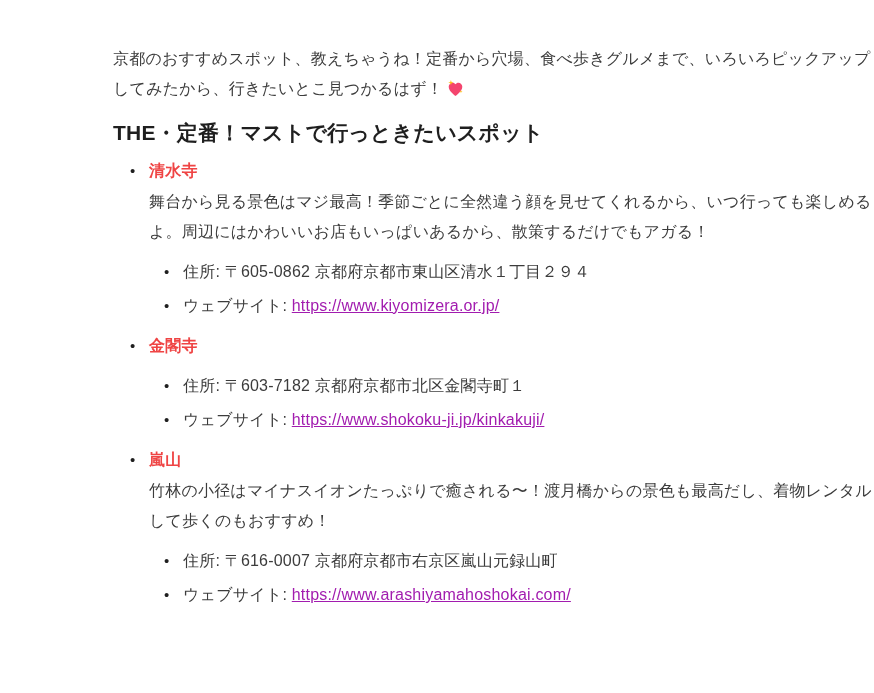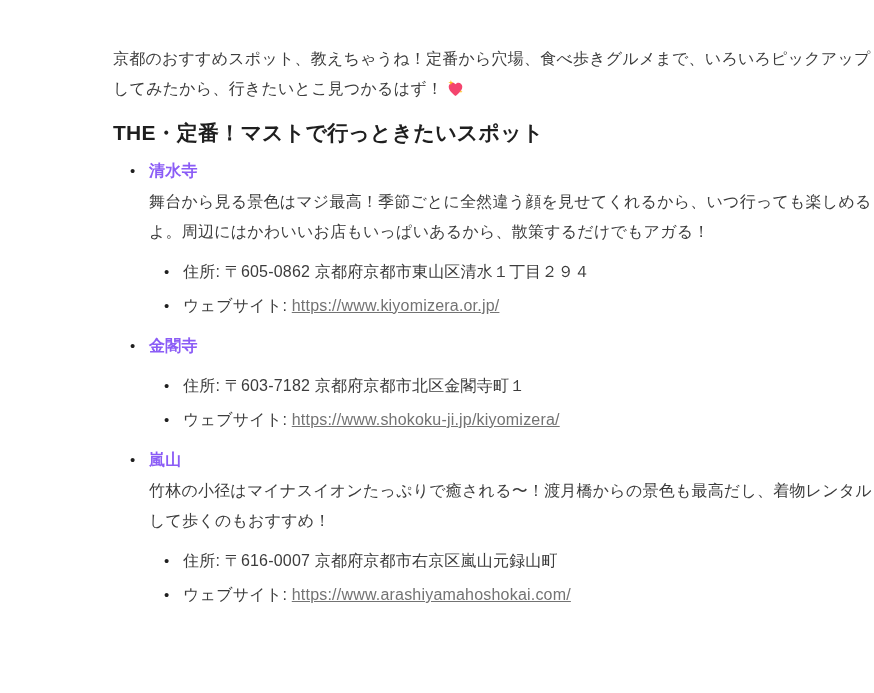--- a/index.html
+++ b/index.html
@@ -21,23 +21,23 @@
   ul.spots { padding-left:36px; margin:2px 0 0; }
   ul.details { padding-left:34px; margin:10px 0 10px; }
   li { position:relative; }
   li::before {
     content:"\2022";
     position:absolute; left:-19px; top:0;
     color:#1f1f1f; font-size:15px;
   }
   li.spot { margin-bottom:8px; }
   li.detail { margin:4px 0; }
-  .spot-name { font-weight:700; color:#8b5cf6; }
+  .spot-name { font-weight:700; color:#ef4444; }
   .desc { margin:1px 0 0; }
-  a.link { color:#737373; text-decoration:underline; cursor:pointer; }
+  a.link { color:#a21caf; text-decoration:underline; cursor:pointer; }
   .emoji { display:inline-block; vertical-align:-4px; margin-left:3px; line-height:1; }
   .emoji svg { display:block; }
 </style>
 </head>
 <body>
 
 <div class="page">
 
   <p class="intro"><span>京都のおすすめスポット、教えちゃうね！定番から穴場、食べ歩きグルメまで、いろいろピックアップしてみたから、行きたいとこ見つかるはず！</span><span class="emoji" aria-label="💖"><svg width="19" height="19" viewBox="0 0 24 24">
           <path d="M12 21.4S3.4 15.7 3.4 9.8c0-3 2.3-5.2 5-5.2 1.5 0 2.8.8 3.6 2 .8-1.2 2.1-2 3.6-2 2.7 0 5 2.2 5 5.2 0 5.9-8.6 11.6-8.6 11.6z" fill="#f4456e"></path>
@@ -55,21 +55,21 @@
       <ul class="details">
         <li class="detail"><span>住所:</span> <span>〒605-0862 京都府京都市東山区清水１丁目２９４</span></li>
         <li class="detail"><span>ウェブサイト:</span> <a class="link">https://www.kiyomizera.or.jp/</a></li>
       </ul>
     </li>
 
     <li class="spot">
       <span class="spot-name">金閣寺</span>
       <ul class="details">
         <li class="detail"><span>住所:</span> <span>〒603-7182 京都府京都市北区金閣寺町１</span></li>
-        <li class="detail"><span>ウェブサイト:</span> <a class="link">https://www.shokoku-ji.jp/kiyomizera/</a></li>
+        <li class="detail"><span>ウェブサイト:</span> <a class="link">https://www.shokoku-ji.jp/kinkakuji/</a></li>
       </ul>
     </li>
 
     <li class="spot">
       <span class="spot-name">嵐山</span>
       <p class="desc">竹林の小径はマイナスイオンたっぷりで癒される〜！渡月橋からの景色も最高だし、着物レンタルして歩くのもおすすめ！</p>
       <ul class="details">
         <li class="detail"><span>住所:</span> <span>〒616-0007 京都府京都市右京区嵐山元録山町</span></li>
         <li class="detail"><span>ウェブサイト:</span> <a class="link">https://www.arashiyamahoshokai.com/</a></li>
       </ul>

